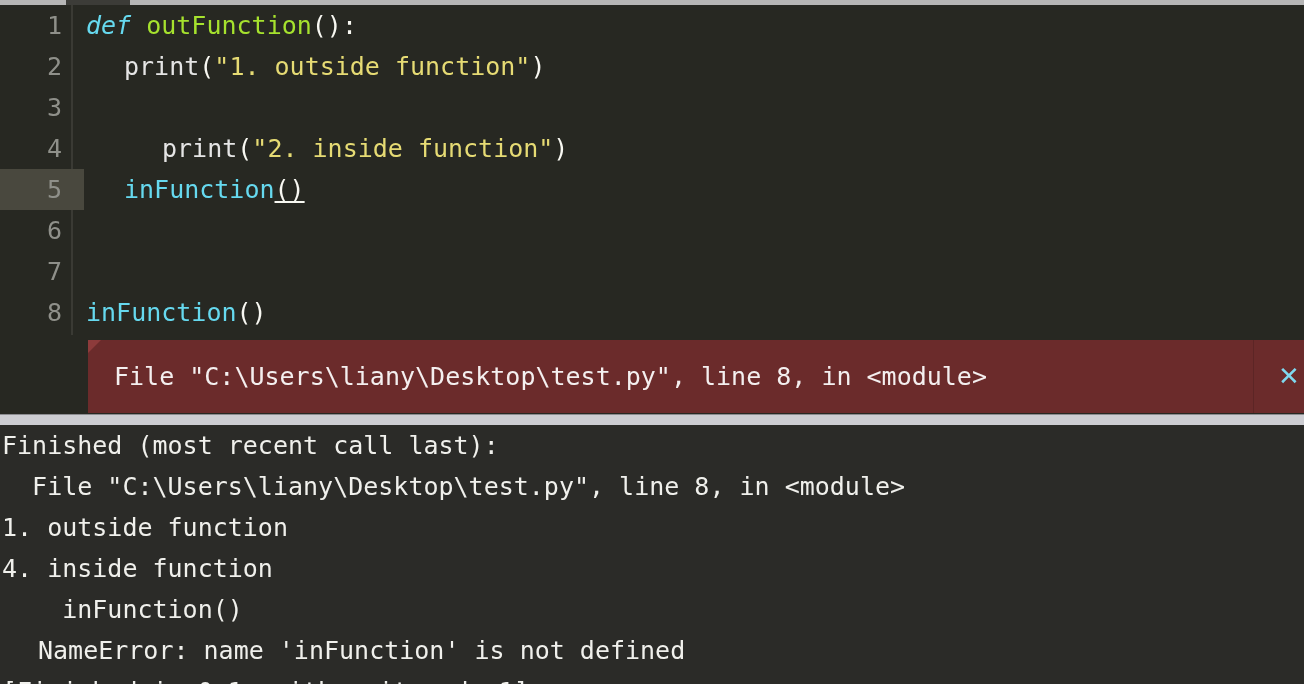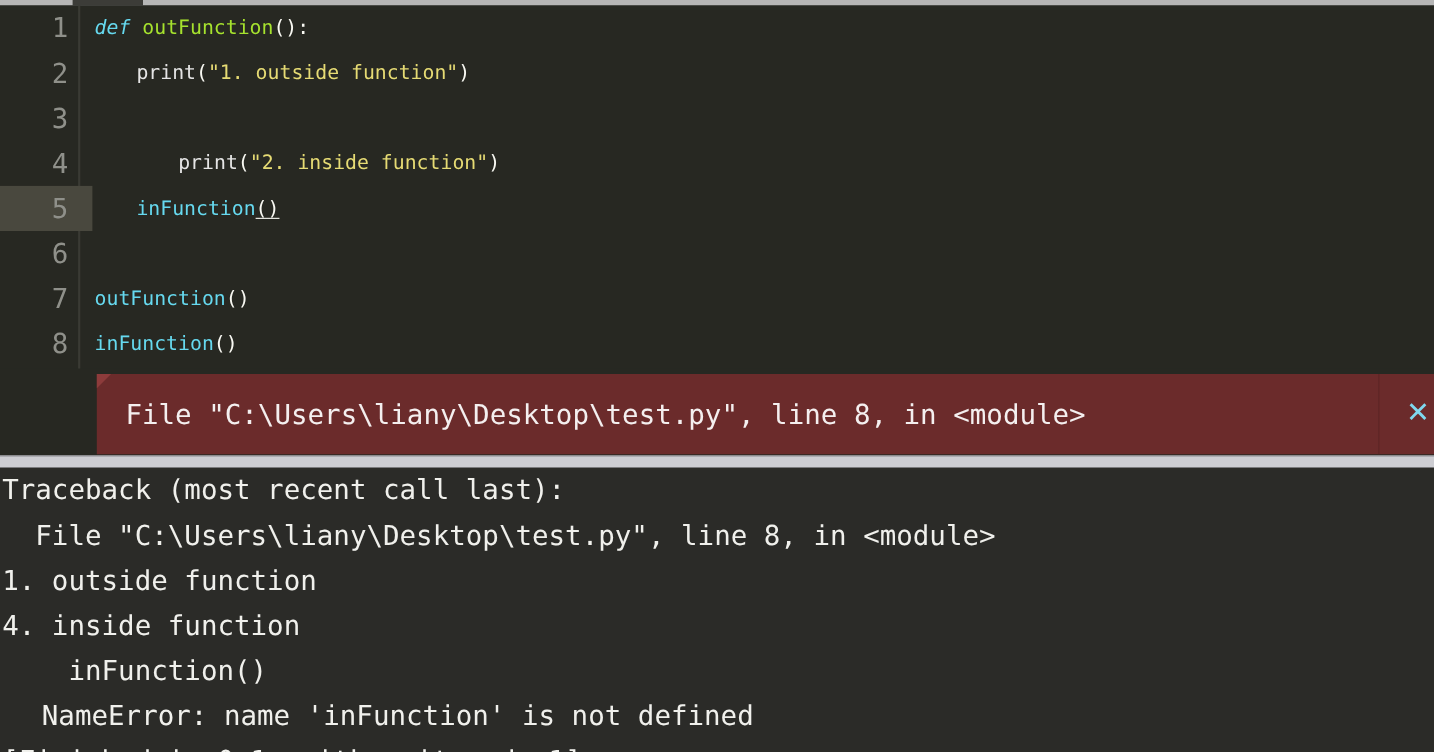--- a/index.html
+++ b/index.html
@@ -64,21 +64,21 @@
   .lineno-hl-bg {
     position: absolute;
     left: 0;
     width: 84px;
     height: 41px;
     background: #49483e;
   }
   .code-text {
     position: absolute;
     left: 86px;
-    font-size: 18px;
+    font-size: 25px;
     color: #f8f8f2;
   }
   .kw      { color: #66d9ef; font-style: italic; }
   .fname   { color: #a6e22e; }
   .builtin { color: #e5e5e5; }
   .str     { color: #e6db74; }
   .plain   { color: #f8f8f2; }
   .call    { color: #66d9ef; }
   .uline   { text-decoration: underline; text-decoration-color: #f8f8f2; text-underline-offset: 3px; }
 
@@ -162,37 +162,37 @@
 
   <div class="editor">
     <div class="gutter-rule"></div>
     <div id="code-lines">
         <div class="code-line" style="top: 0px;"><div class="lineno">1</div><div class="code-text" style="left: 86px;"><span class="kw">def</span><span class="plain"> </span><span class="fname">outFunction</span><span class="plain">():</span></div></div>
         <div class="code-line" style="top: 41px;"><div class="lineno">2</div><div class="code-text" style="left: 124px;"><span class="builtin">print</span><span class="plain">(</span><span class="str">"1. outside function"</span><span class="plain">)</span></div></div>
         <div class="code-line" style="top: 82px;"><div class="lineno">3</div></div>
         <div class="code-line" style="top: 123px;"><div class="lineno">4</div><div class="code-text" style="left: 162px;"><span class="builtin">print</span><span class="plain">(</span><span class="str">"2. inside function"</span><span class="plain">)</span></div></div>
         <div class="code-line" style="top: 164px;"><div class="lineno-hl-bg"></div><div class="lineno">5</div><div class="code-text" style="left: 124px;"><span class="call">inFunction</span><span class="plain uline">()</span></div></div>
         <div class="code-line" style="top: 205px;"><div class="lineno">6</div><div class="code-text" style="left: 86px;"></div></div>
-        <div class="code-line" style="top: 246px;"><div class="lineno">7</div><div class="code-text" style="left: 86px;"><span class="call">outFunction</span><span class="plain">()</span></div></div>
+        <div class="code-line" style="top: 246px;"><div class="lineno">7</div></div>
         <div class="code-line" style="top: 287px;"><div class="lineno">8</div><div class="code-text" style="left: 86px;"><span class="call">inFunction</span><span class="plain">()</span></div></div>
       </div>
   </div>
 
   <div class="err-tip">
     <span class="err-tip-text">File "C:\Users\liany\Desktop\test.py", line 8, in &lt;module&gt;</span>
   </div>
   <div class="err-tip-notch"></div>
   <div class="err-tip-divider"></div>
   <div class="err-close">✕</div>
 
   <div class="splitter"></div>
 
   <div class="console">
     <div id="console-lines">
-        <div class="console-line" style="top: 0px;">Traceback (most recent call last):</div>
+        <div class="console-line" style="top: 0px;">Finished (most recent call last):</div>
         <div class="console-line" style="top: 41px;">  File "C:\Users\liany\Desktop\test.py", line 8, in &lt;module&gt;</div>
         <div class="console-line" style="top: 82px;">1. outside function</div>
         <div class="console-line" style="top: 123px;">4. inside function</div>
         <div class="console-line" style="top: 164px;">    inFunction()</div>
         <div class="console-line" style="top: 205px; margin-left: 36px;">NameError: name 'inFunction' is not defined</div>
         <div class="console-line" style="top: 246px;">[Finished in 0.1s with exit code 1]</div>
       </div>
   </div>
 
 </div>

